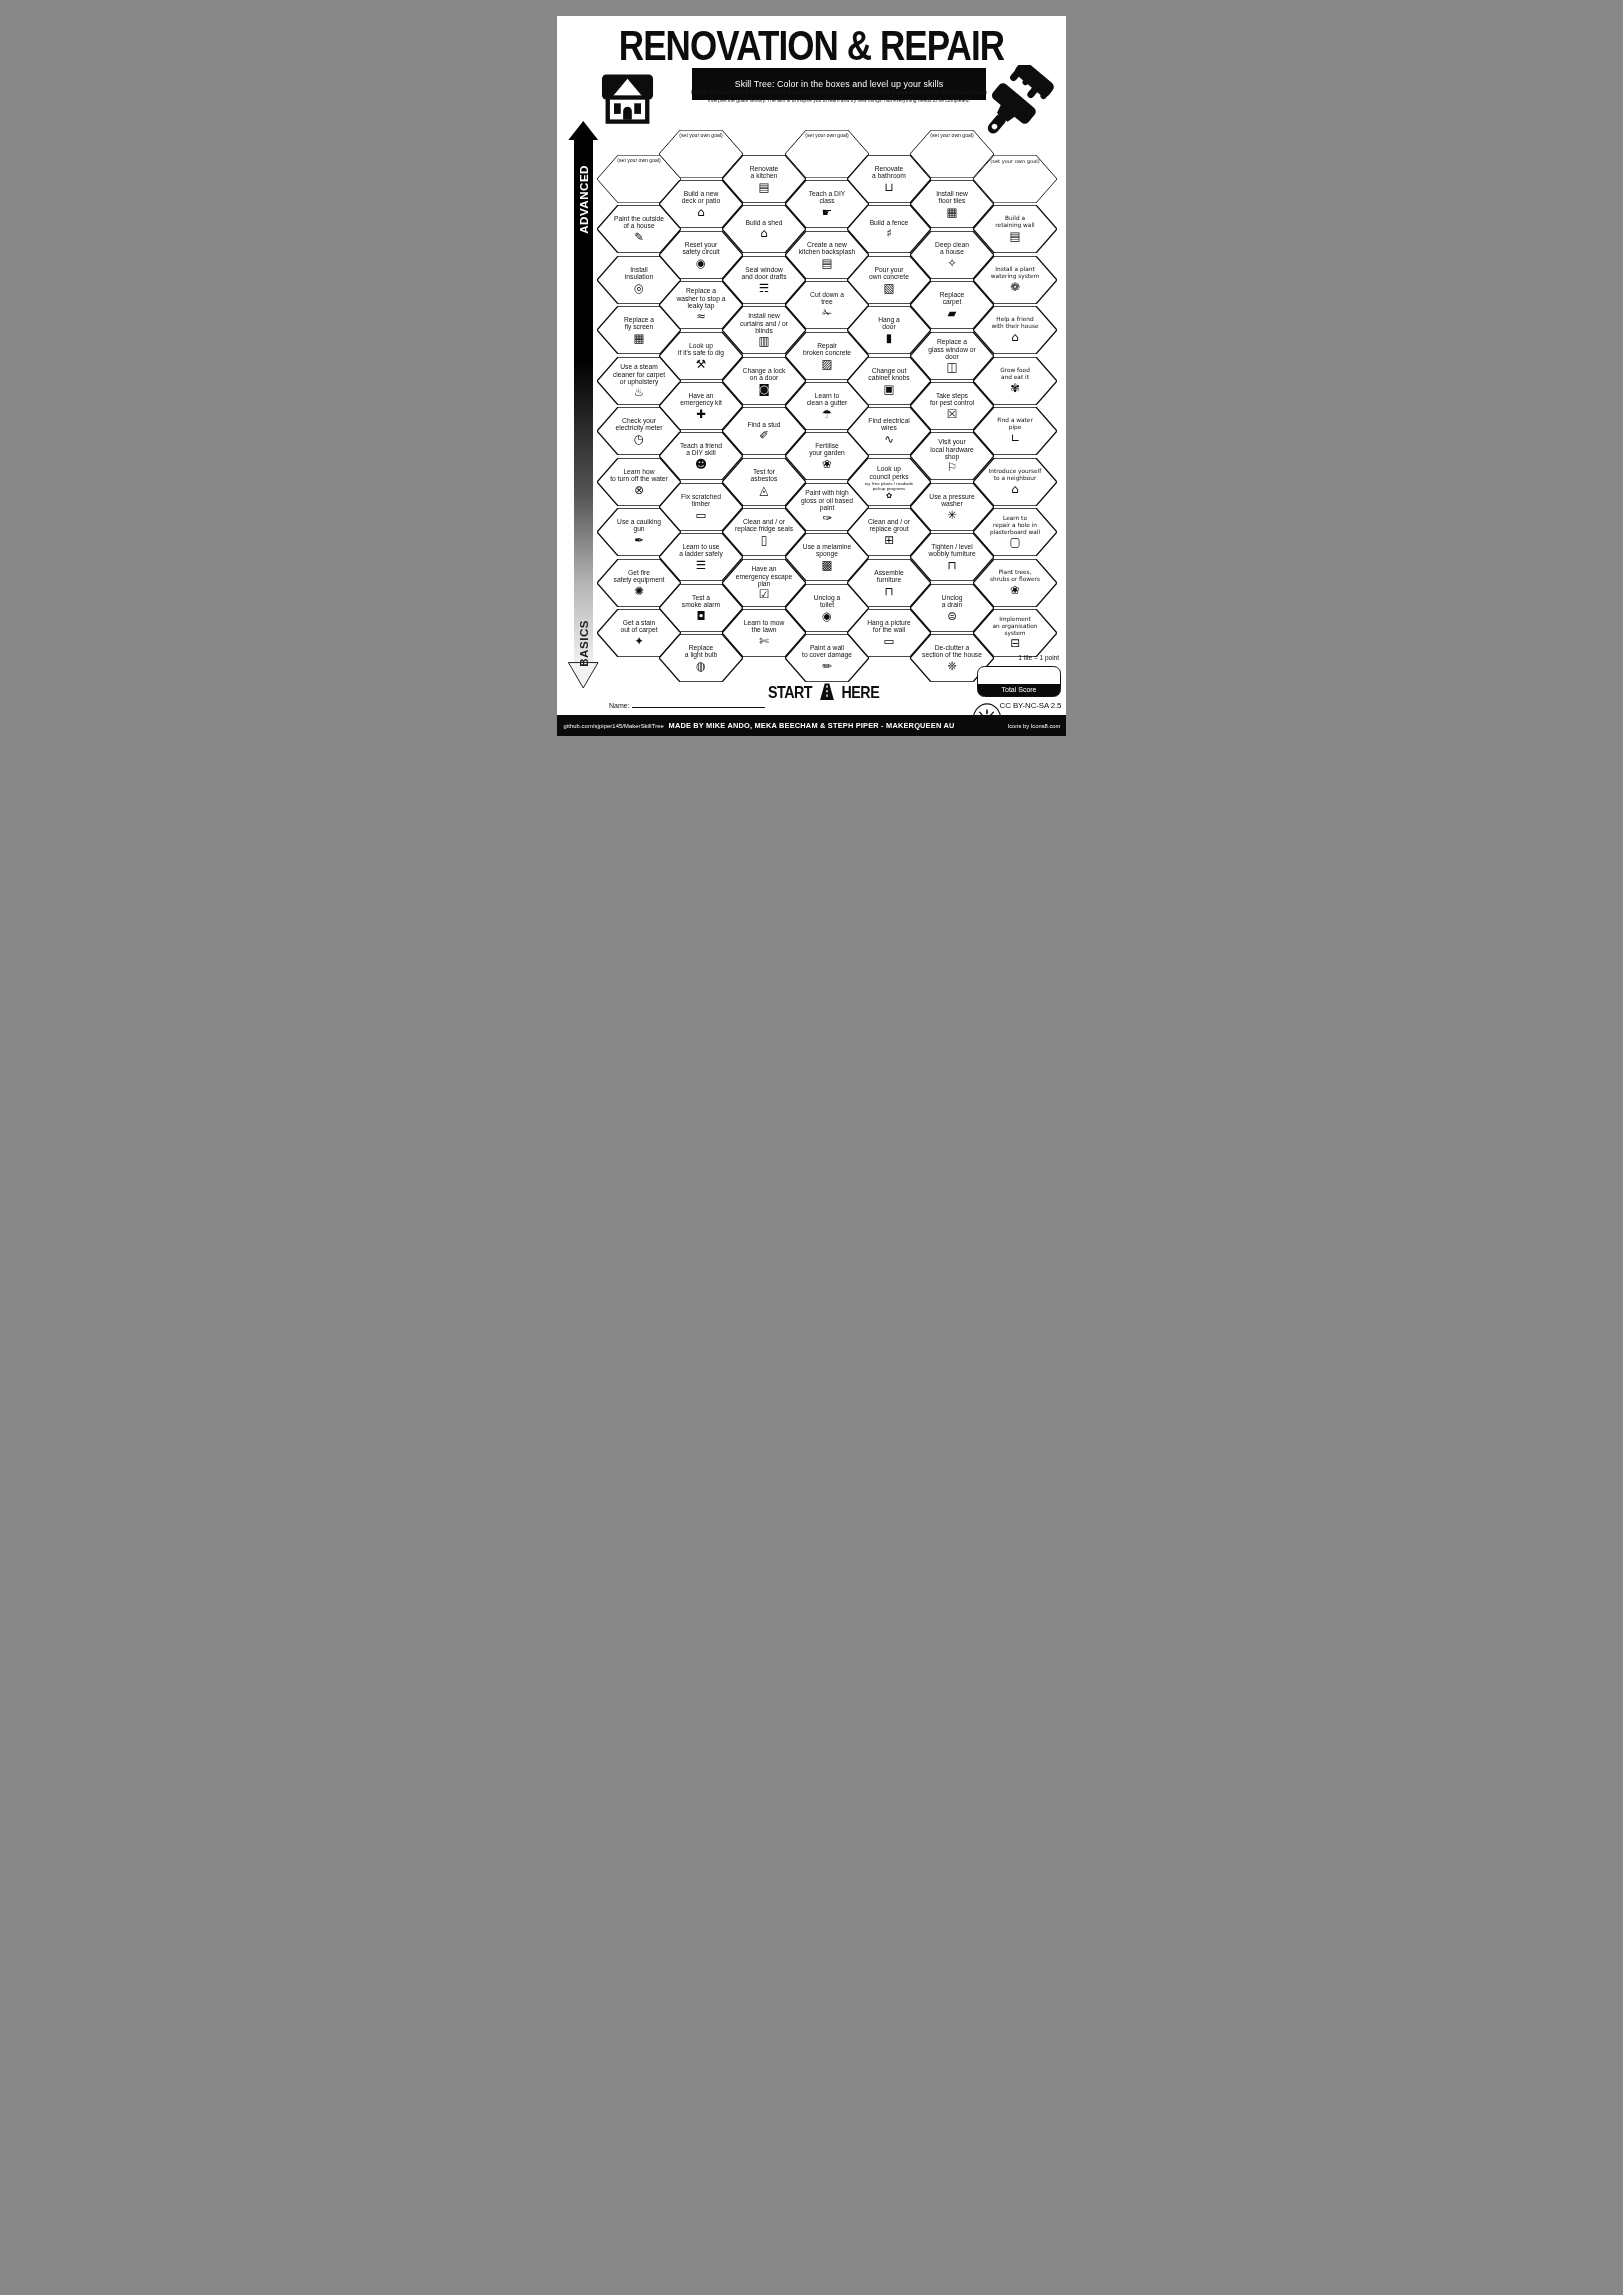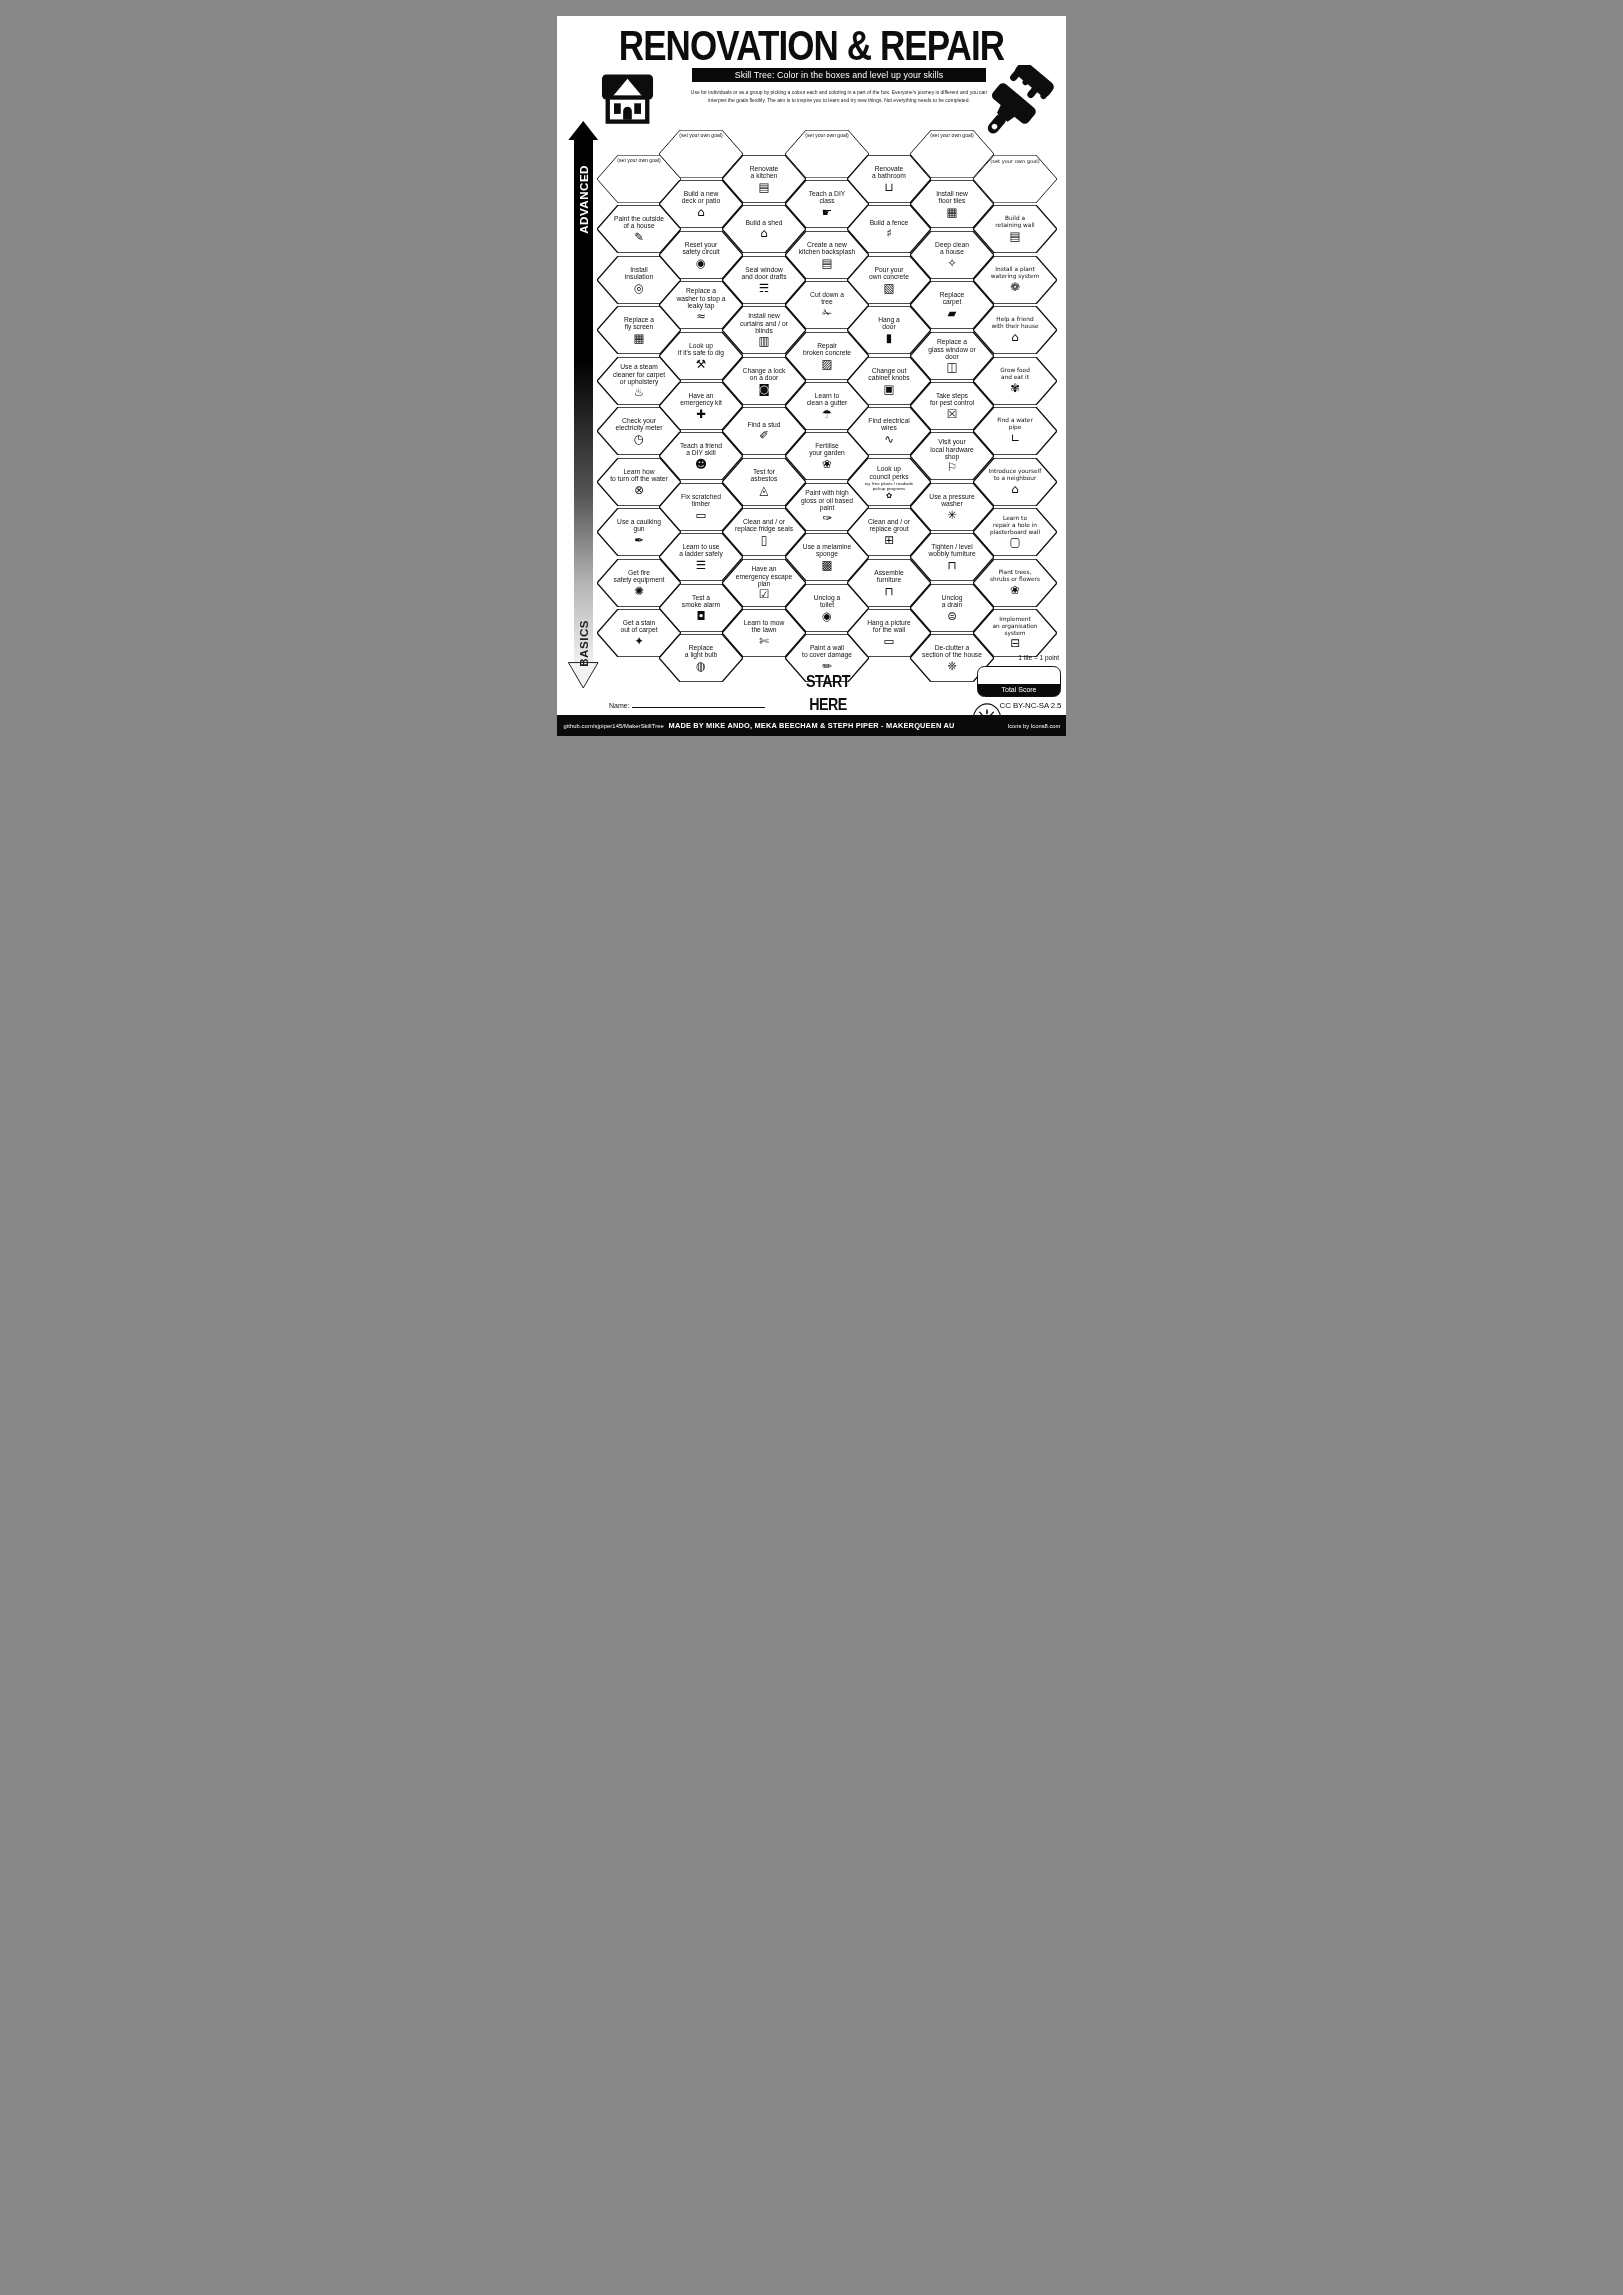--- a/index.html
+++ b/index.html
@@ -2,21 +2,21 @@
 <html style="font-size:7.4px"><head>
 <meta charset="utf-8">
 <style>
   html,body{margin:0;padding:0;background:#888;}
   .page{position:relative;width:509px;height:720px;background:#ffffff;margin:16px auto;
         font-family:"Liberation Sans",sans-serif;overflow:hidden;color:#0d0d0d;}
   
   .title{position:absolute;left:0;top:4.6px;width:100%;text-align:center;
          font-size:35px;font-weight:bold;letter-spacing:-0.9px;
          transform:scaleY(1.22);transform-origin:top center;white-space:nowrap;}
-  .subtitle-bar{position:absolute;left:135px;top:52px;width:294px;height:14px;
+  .subtitle-bar{position:absolute;left:135px;top:52px;width:294px;height:32px;
                 background:#0a0a0a;color:#fff;display:flex;align-items:center;justify-content:center;
                 font-size:8.8px;letter-spacing:0.1px;}
   .description{position:absolute;left:106px;top:73px;width:352px;text-align:center;
                font-size:5px;line-height:1.5;color:#1a1a1a;white-space:pre-line;}
   
   .arrow-head-up{position:absolute;left:11px;top:105px;}
   .arrow-shaft{position:absolute;left:16.7px;top:123px;width:19.4px;height:524px;
                background:linear-gradient(to bottom,#000 0%,#000 42%,#555 68%,#b5b5b5 85%,#f0f0f0 100%);}
   .arrow-head-down{position:absolute;left:11px;top:646px;}
   .axis-word{position:absolute;left:16.7px;width:19.4px;display:flex;align-items:center;justify-content:center;}
@@ -32,21 +32,21 @@
                text-align:center;padding:2.8px 12px;box-sizing:border-box;}
   .hex-label{font-size:6.7px;line-height:1.12;white-space:pre-line;color:#111;}
   .wide-font .hex-label{font-family:"DejaVu Sans",sans-serif;font-size:5.8px;line-height:1.18;}
   .hex-sub{font-size:4.4px;line-height:1.15;white-space:pre-line;color:#111;margin-top:0.5px;}
   .hex-icon{font-family:"DejaVu Sans",sans-serif;font-size:11.6px;line-height:1;margin-top:1.9px;color:#0d0d0d;}
   .has-sub .hex-icon{font-size:7.4px;margin-top:0.9px;}
   .goal .hex-content{justify-content:flex-start;padding-top:3.2px;}
   .goal .hex-label{font-size:5.1px;}
   
   .start-block{position:absolute;left:211px;top:666px;width:120px;height:20.4px;
-               display:flex;align-items:center;justify-content:center;gap:3.7px;flex-direction:column;}
+               display:flex;align-items:center;justify-content:flex-start;gap:3.7px;}
   .start-word{font-size:14.3px;font-weight:bold;letter-spacing:-0.5px;transform:scaleY(1.15);white-space:nowrap;}
   .name-row{position:absolute;left:52px;top:684px;font-size:7px;}
   .name-line{display:inline-block;width:133px;border-bottom:1.2px solid #111;height:6.5px;margin-left:2.8px;}
   .tile-note{position:absolute;right:7px;top:638px;font-size:6.5px;}
   .score-box{position:absolute;left:420px;top:650px;width:84px;height:30.5px;
              border:1.4px solid #111;border-radius:7.4px;background:#fff;box-sizing:border-box;}
   .score-bar{position:absolute;left:0;right:0;bottom:0;height:12px;background:#0a0a0a;color:#fff;
              display:flex;align-items:center;justify-content:center;font-size:7px;border-radius:0 0 5.1px 5.1px;}
   .license{position:absolute;right:4.6px;top:685px;font-size:7.9px;letter-spacing:-0.1px;}
   .maker-logo{position:absolute;left:415px;top:687px;}

